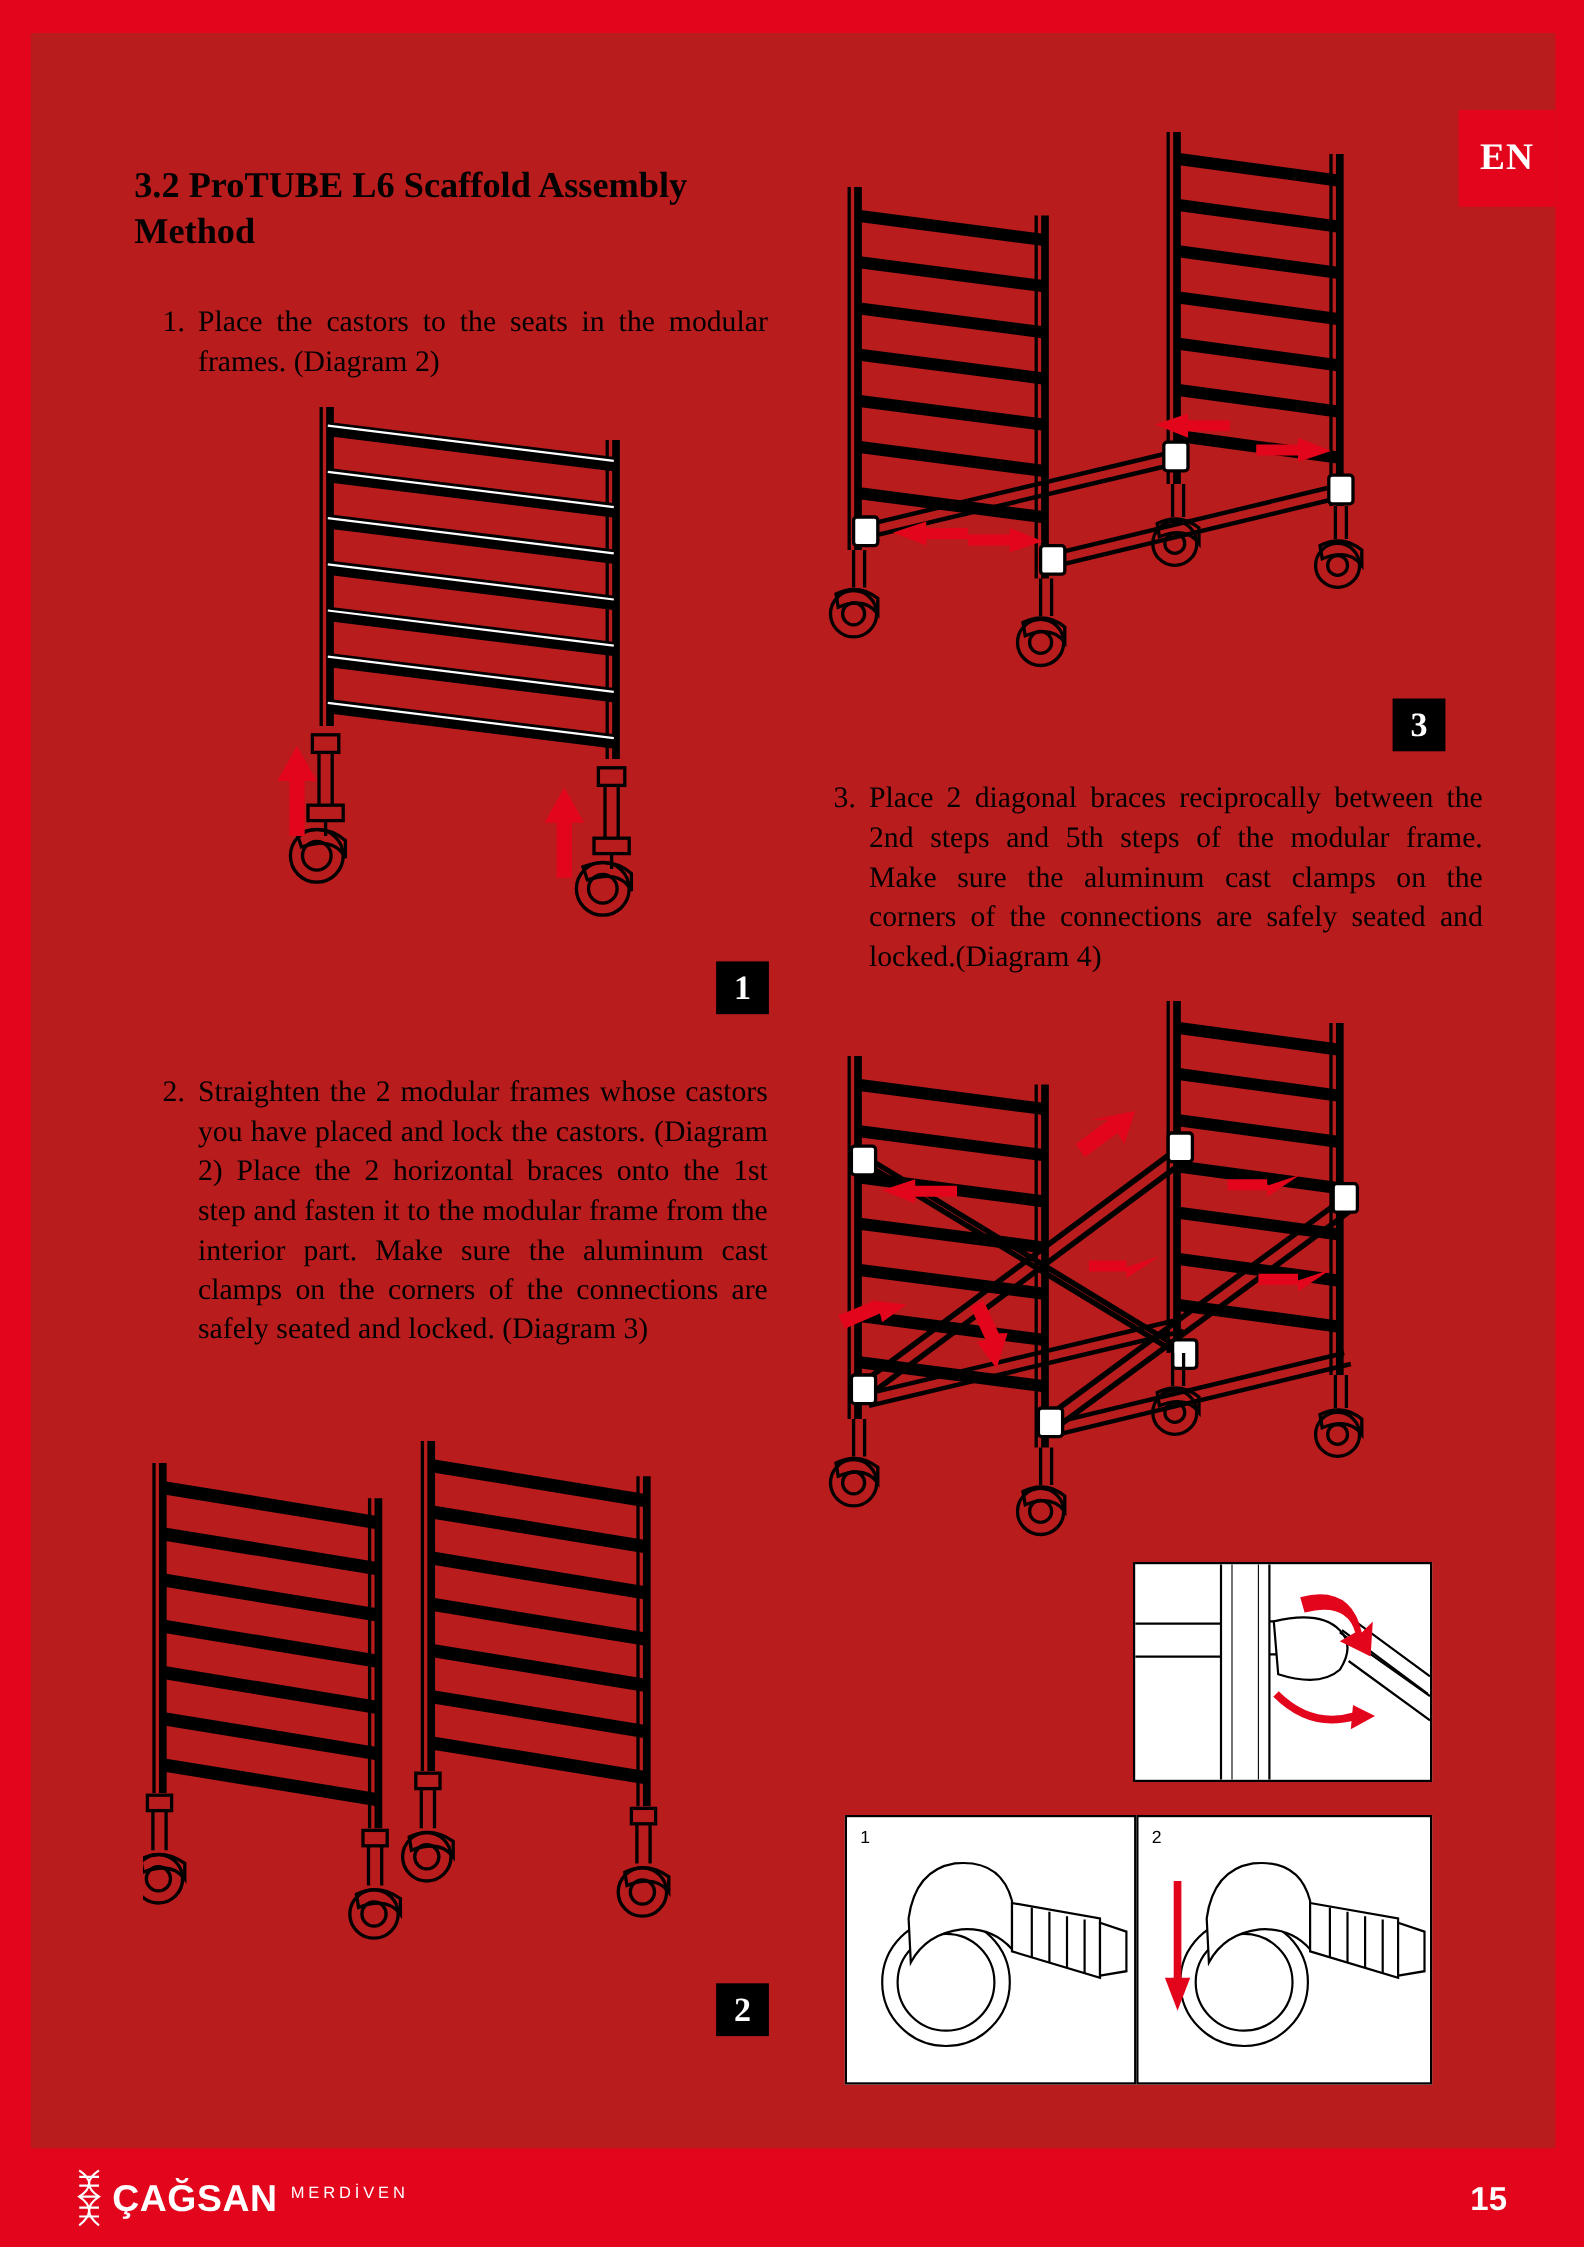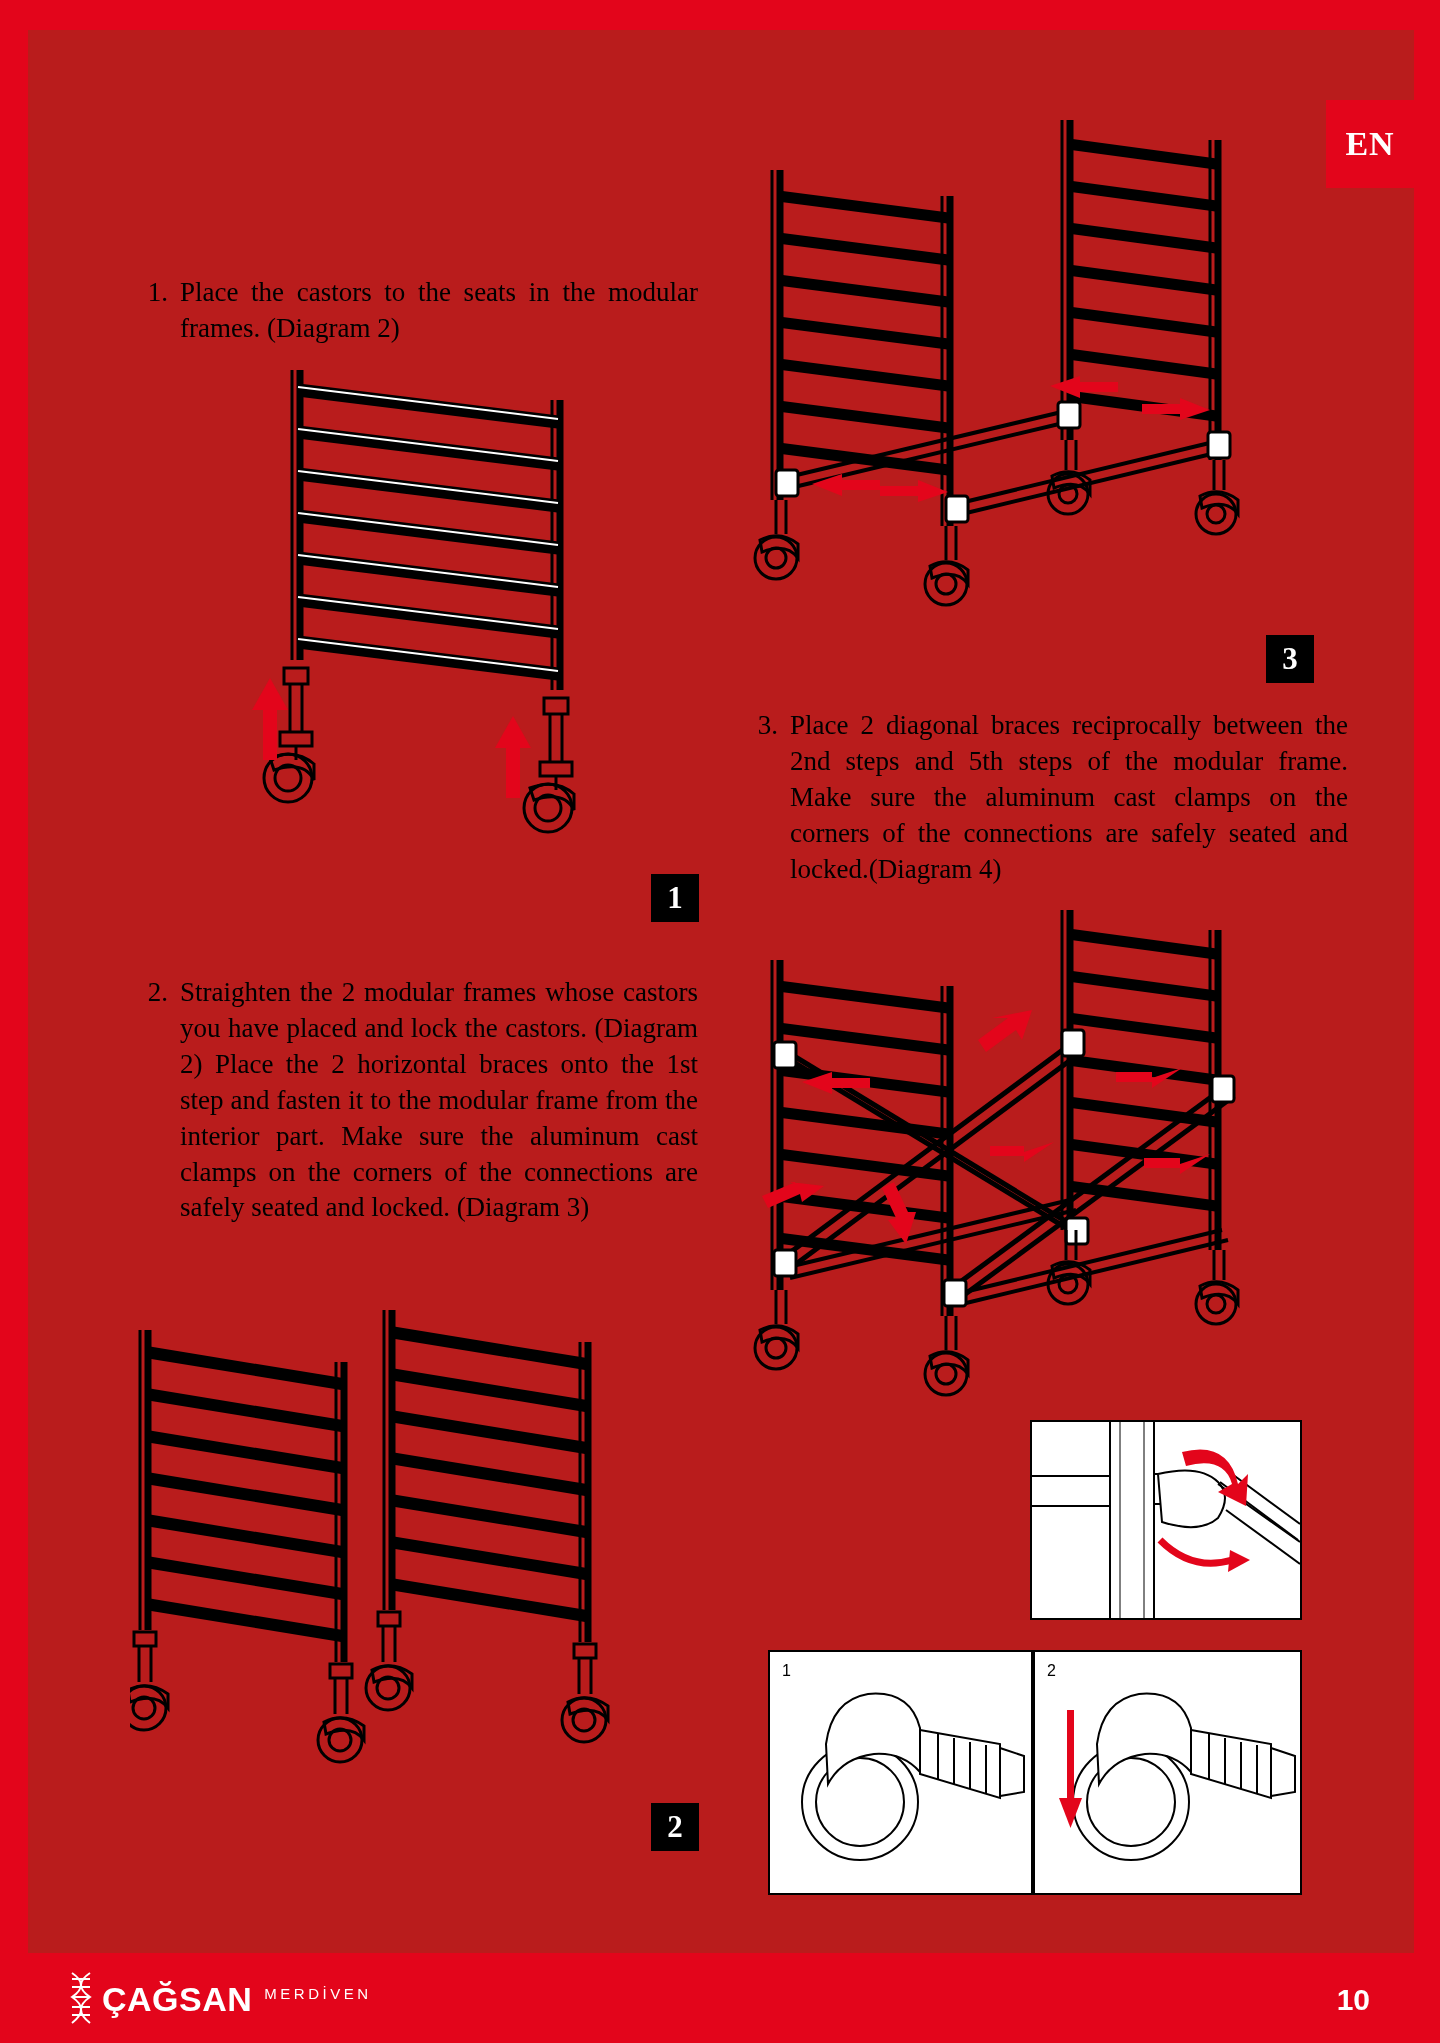--- a/index.html
+++ b/index.html
@@ -208,20 +208,21 @@
 <body>
 
 <div class="page">
 
   <div class="top-bar"></div>
   <div class="left-bar"></div>
   <div class="right-bar"></div>
 
   <div class="lang-badge">EN</div>
 
+  <div class="section-title">3.2 ProTUBE L6 Scaffold Assembly Method</div>
 
   <div class="step" id="step1">
     <span class="num">1.</span>
     <span class="body">Place the castors to the seats in the modular frames. (Diagram 2)</span>
   </div>
 
   <div class="step" id="step2">
     <span class="num">2.</span>
     <span class="body">Straighten the 2 modular frames whose castors you have placed and lock the castors. (Diagram 2) Place the 2 horizontal braces onto the 1st step and fasten it to the modular frame from the interior part. Make sure the aluminum cast clamps on the corners of the connections are safely seated and locked. (Diagram 3)</span>
   </div>
@@ -601,15 +602,15 @@
         <path d="M22 2 Q4 14 22 26 Q4 38 22 52"></path>
         <path d="M4 8 H22 M4 16 H22 M4 26 H22 M4 36 H22 M4 44 H22"></path>
       </g>
     </svg>
     <span class="brand">
       <span class="brand-main">ÇAĞSAN</span>
       <span class="brand-sub">MERDİVEN</span>
     </span>
   </div>
 
-  <div class="footer-page">10</div>
+  <div class="footer-page">15</div>
 
 </div>
 
 </body></html>

